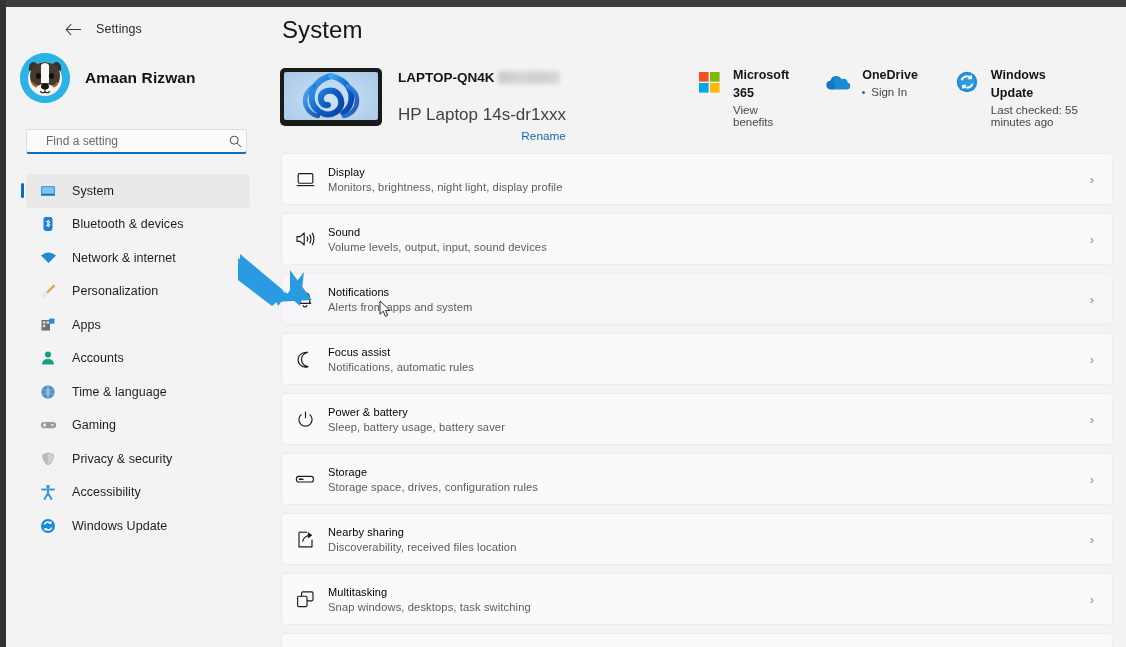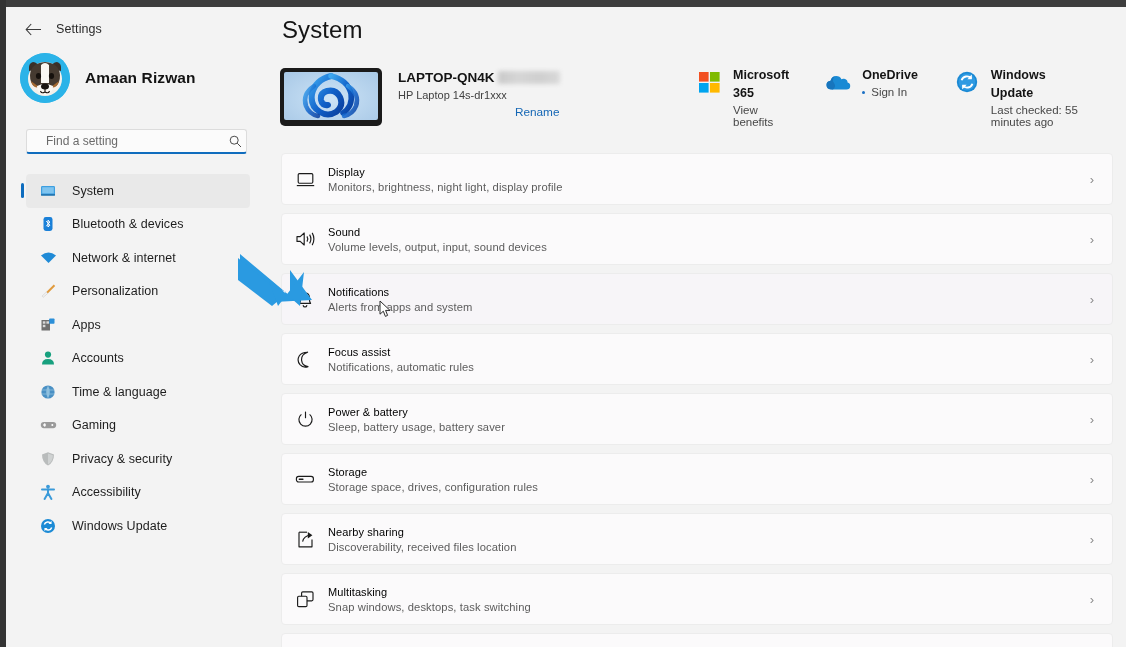--- a/index.html
+++ b/index.html
@@ -18,21 +18,21 @@
     position:absolute; left:6px; top:7px;
     width:1120px; height:640px;
     background:#f3f3f3;
   }
 
   
   .sidebar {
     position:absolute; left:0; top:0; width:262px; height:640px;
     background:#f3f3f3;
   }
-  .titlebar { position:absolute; left:0; top:8px; height:28px; display:flex; align-items:center; }
+  .titlebar { position:absolute; left:0; top:8px; height:28px; display:flex; align-items:center;padding-left:40px; }
   .back-btn {
     width:30px; height:28px; margin-left:12px;
     display:flex; align-items:center; justify-content:center;
     color:#3b3b3b; font-size:15px; line-height:1;
   }
   .app-title { margin-left:8px; font-size:12.5px; color:#2b2b2b; letter-spacing:.1px; }
 
   .profile { position:absolute; left:14px; top:46px; display:flex; align-items:center; }
   .avatar {
     width:50px; height:50px; border-radius:50%;
@@ -85,21 +85,21 @@
   }
   .device-screen svg { position:absolute; left:0; top:0; }
 
   .device-meta { position:absolute; left:122px; top:7px; }
   .device-name { font-size:13.5px; font-weight:bold; color:#141414; display:flex; align-items:center; }
   .blurblock {
     display:inline-block; width:62px; height:13px; margin-left:3px;
     background:linear-gradient(90deg,#c9c9c9,#d6d6d6,#cfcfcf,#d9d9d9);
     filter: blur(2.2px); border-radius:2px; vertical-align:middle;
   }
-  .device-model { font-size:11px; color:#414141; margin-top:4px; }
+  .device-model { font-size:17px; color:#414141; margin-top:20px; }
   .device-rename { font-size:11.8px; color:#1567b5; margin-top:4px;text-align:right; }
 
   .statuscards { position:absolute; left:428px; top:58px; display:flex; align-items:flex-start; }
   .statuscard { display:flex; align-items:flex-start; margin-right:36px; }
   .sc-ico { width:26px; height:26px; margin-top:4px; flex:0 0 auto; display:flex; align-items:center; justify-content:center; }
   .sc-text { margin-left:11px; }
   .sc-title { font-size:12.5px; font-weight:bold; color:#141414; }
   .sc-sub { font-size:11.5px; color:#474747; margin-top:3px; display:flex; align-items:center; }
   .dot { display:inline-block; width:3px; height:3px; border-radius:50%; background:#1a6fc4; margin-right:6px; }
 

